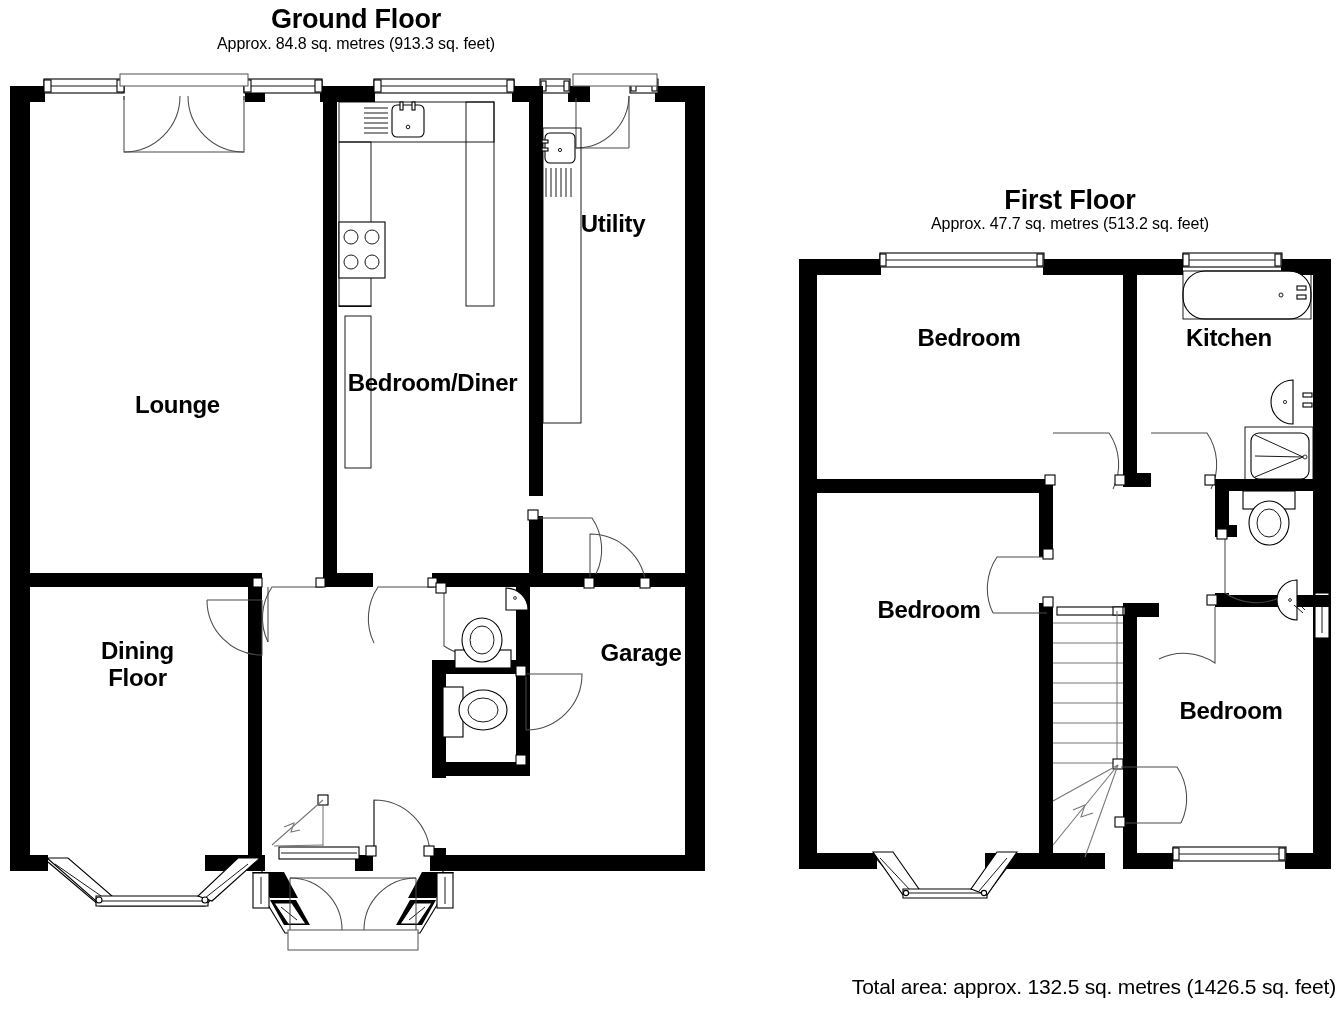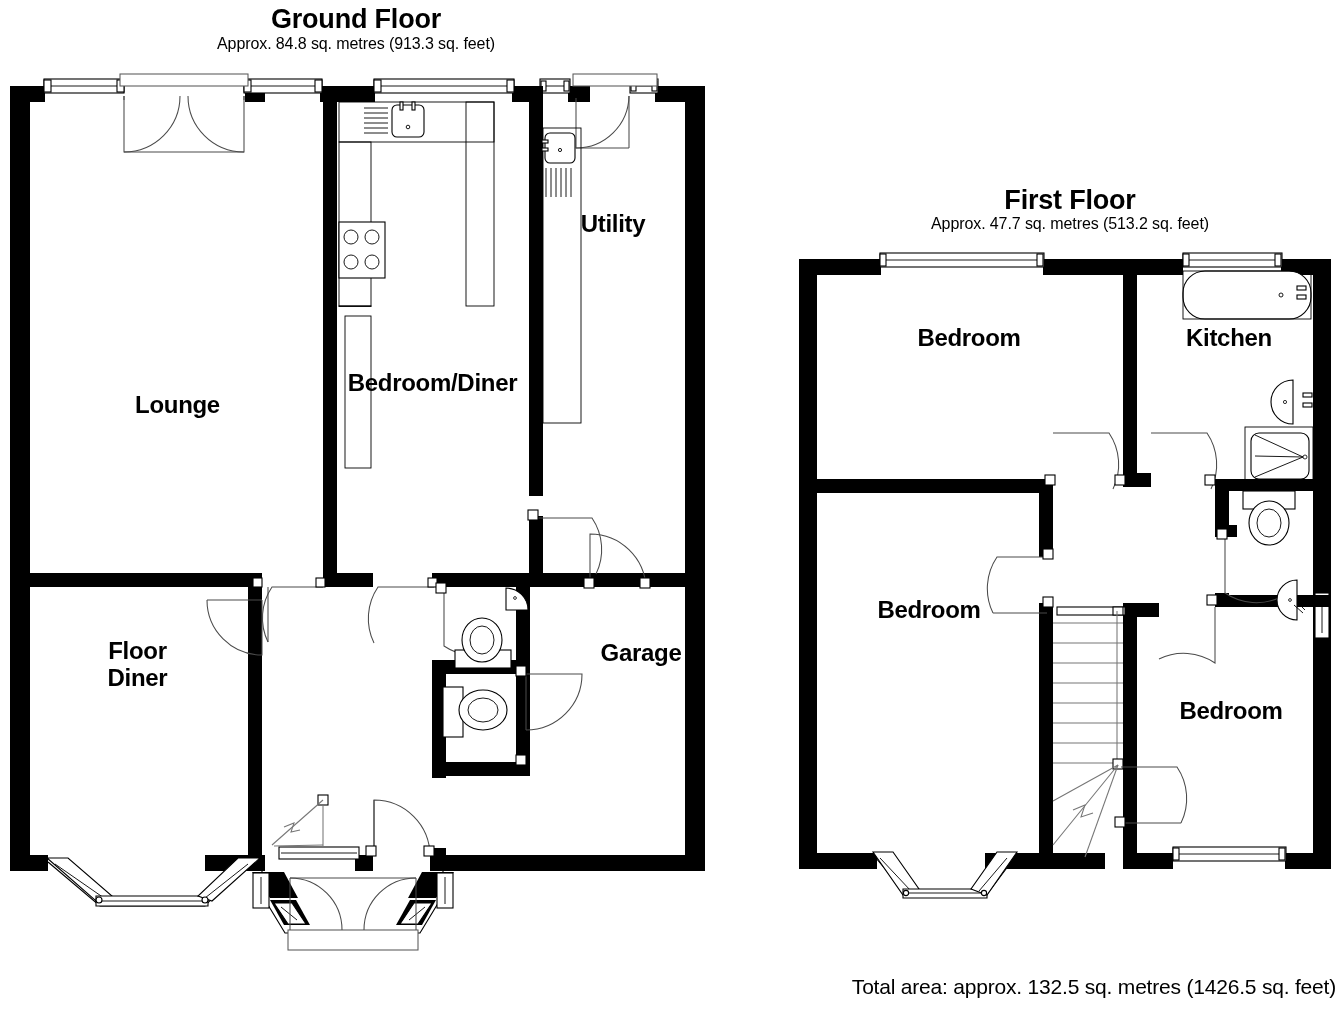--- a/index.html
+++ b/index.html
@@ -307,22 +307,22 @@
       <circle class="fix" cx="99" cy="900" r="3"></circle>
       <circle class="fix" cx="205" cy="900" r="3"></circle>
     </g>
 
   </svg>
 
   <div class="rlbl" style="left:80px;top:392px;width:195px;">Lounge</div>
   <div class="rlbl" style="left:330px;top:370px;width:205px;">Bedroom/Diner</div>
   <div class="rlbl" style="left:548px;top:211px;width:130px;">Utility</div>
   <div class="rlbl" style="left:50px;top:638px;width:175px;">
-     <span>Floor</span><br>
-     <span>Diner</span>
+     <span>Dining</span><br>
+     <span>Floor</span>
   </div>
   <div class="rlbl" style="left:573px;top:640px;width:136px;">Garage</div>
 
   <svg width="570" height="660" viewBox="0 0 570 660" style="left:785px;top:245px;">
 
     <rect class="wall" x="14" y="14" width="18" height="610"></rect>
     <rect class="wall" x="528" y="14" width="18" height="610"></rect>
 
     <rect class="wall" x="14" y="14" width="82" height="16"></rect>
     <rect class="wall" x="258" y="14" width="140" height="16"></rect>

